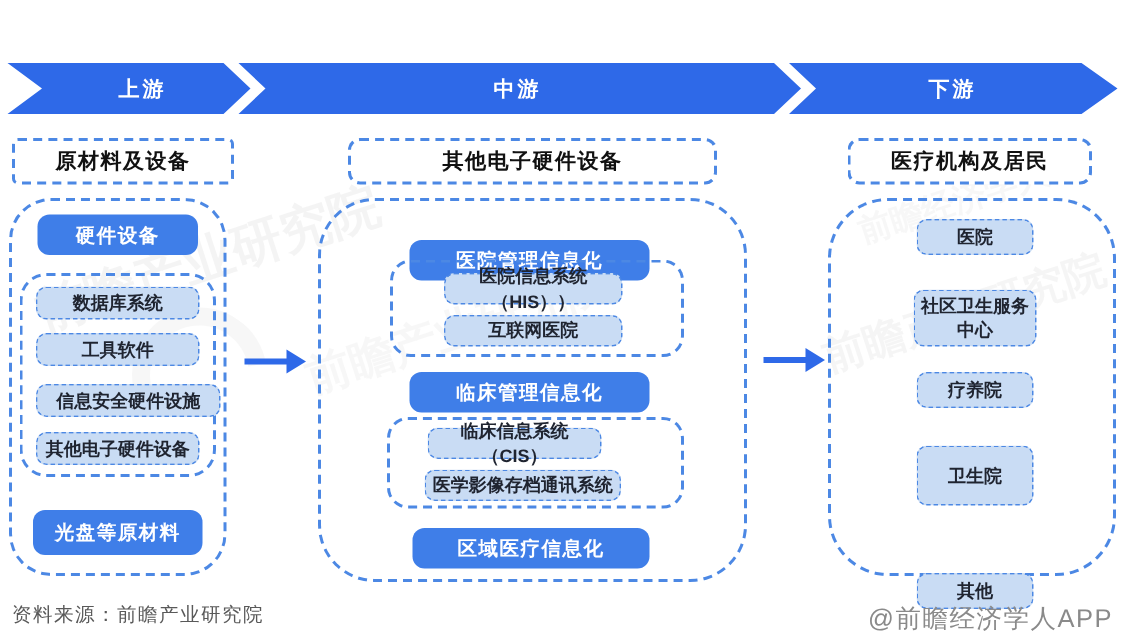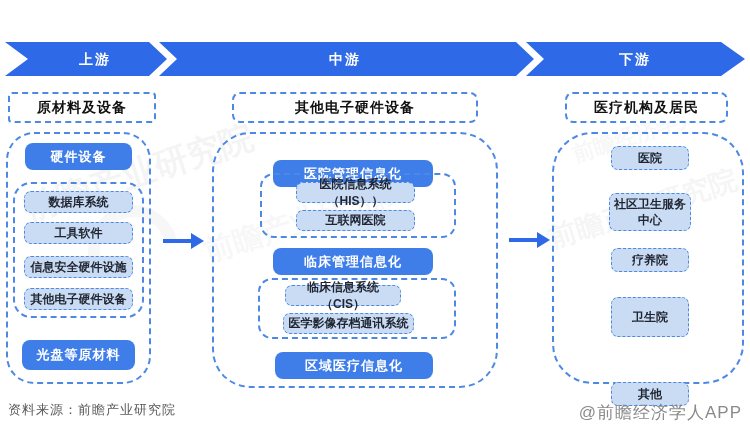--- a/index.html
+++ b/index.html
@@ -98,21 +98,21 @@
   <div class="hdr" style="left:8px;top:92px;width:148px;height:31px;border-radius:4px;">原材料及设备</div>
 
   <div class="cont" style="left:6px;top:132px;width:145px;height:252px;border-radius:28px;"></div>
 
   <div class="btn" style="left:25px;top:143px;width:107px;height:27px;">硬件设备</div>
 
   <div class="cont" style="left:13px;top:182px;width:131px;height:136px;border-radius:18px;"></div>
 
   <div class="item" style="left:24px;top:191px;width:109px;height:22px;">数据库系统</div>
   <div class="item" style="left:24px;top:222px;width:109px;height:22px;">工具软件</div>
-  <div class="item" style="left:24px;top:256px;width:109px;height:22px;">信息安全硬件设施</div>
+  <div class="item" style="left:24px;top:256px;width:123px;height:22px;">信息安全硬件设施</div>
   <div class="item" style="left:24px;top:288px;width:109px;height:22px;">其他电子硬件设备</div>
 
   <div class="btn" style="left:22px;top:340px;width:113px;height:30px;">光盘等原材料</div>
 
   <div class="arrow-line" style="left:163px;top:239px;width:29px;"></div>
   <div class="arrow-head" style="left:191px;top:233px;"></div>
 
   <div class="hdr" style="left:232px;top:92px;width:246px;height:31px;border-radius:8px;">其他电子硬件设备</div>
 
   <div class="cont" style="left:212px;top:132px;width:286px;height:256px;border-radius:38px;"></div>

